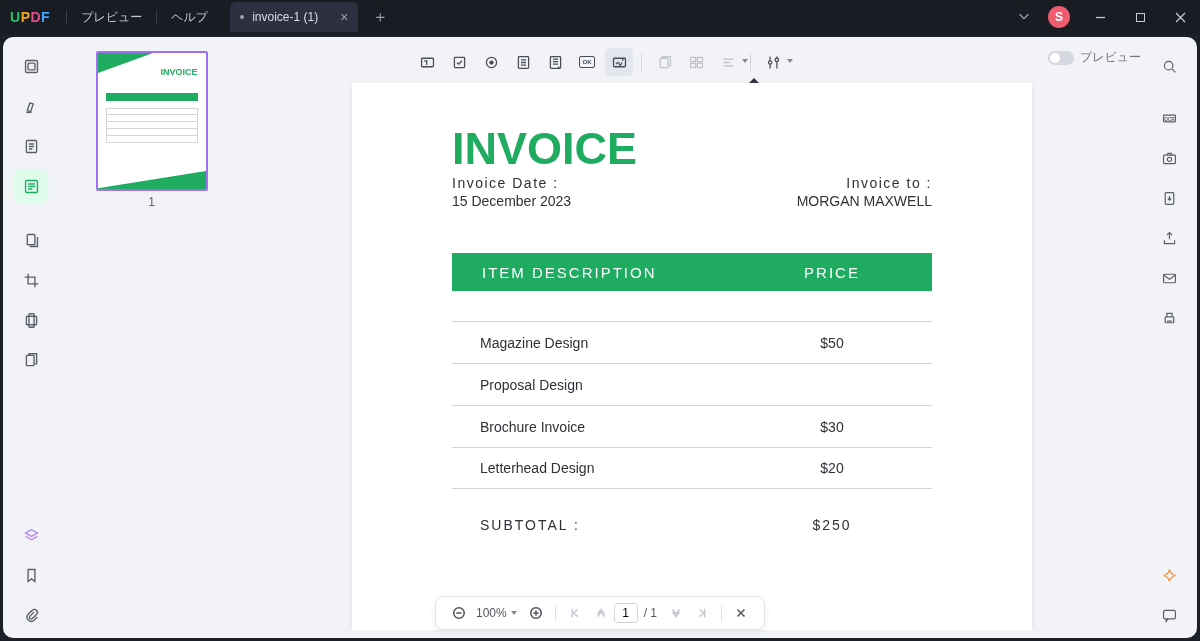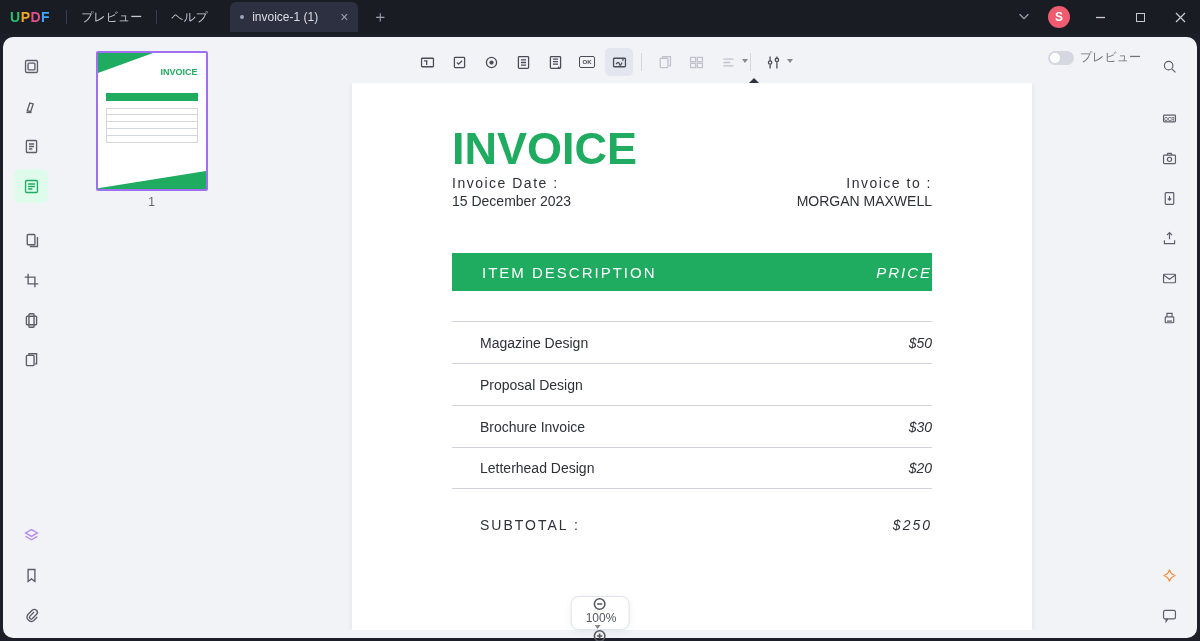--- a/index.html
+++ b/index.html
@@ -70,31 +70,31 @@
   .m-logo svg{width:90px;height:50px;}
   .company{margin-top:6px;color:#2f3138;letter-spacing:3.5px;font-size:12.5px;line-height:1.35;font-weight:500;}
   .inv-title{font-size:45px;font-weight:800;color:#1fab60;letter-spacing:0;}
   .inv-meta{display:flex;justify-content:space-between;color:#2f3138;font-size:14px;}
   .inv-meta .r{text-align:right;}
   .inv-meta .label{letter-spacing:1.5px;margin-bottom:2px;}
 
   .tbl{margin-top:44px;}
   .tbl-head{display:flex;background:#1fab60;color:#fff;font-size:15px;letter-spacing:2px;height:38px;align-items:center;}
   .c-desc{flex:1;padding-left:30px;}
-  .c-price{width:200px;text-align:right;font-style:italic;}
+  .c-price{width:200px;text-align:center;}
   .tbl-body{margin-top:30px;}
   .tbl-row{display:flex;height:42px;align-items:center;border-top:1px solid #cfd2da;font-size:14px;color:#2f3138;}
   .tbl-row:last-child{border-bottom:1px solid #cfd2da;}
   .tbl-row .c-desc{padding-left:28px;}
   .tbl-row .c-price{font-size:14px;}
   .subtotal{display:flex;height:44px;align-items:center;margin-top:14px;font-size:14px;letter-spacing:2px;color:#2f3138;}
   .subtotal .c-desc{padding-left:28px;}
 
   
-  .bottom-bar{position:absolute;left:50%;bottom:8px;transform:translateX(-50%);height:34px;background:#fff;border:1px solid #e0e2ea;border-radius:8px;display:flex;align-items:center;padding:0 10px;box-shadow:0 2px 8px rgba(0,0,0,.06);flex-direction:column;}
+  .bottom-bar{position:absolute;left:50%;bottom:8px;transform:translateX(-50%);height:34px;background:#fff;border:1px solid #e0e2ea;border-radius:8px;display:flex;align-items:center;padding:0 10px;box-shadow:0 2px 8px rgba(0,0,0,.06);}
   .bb-btn{width:26px;height:26px;display:flex;align-items:center;justify-content:center;color:#55575f;cursor:pointer;border-radius:4px;}
   .bb-btn.disabled{color:#c6c8d2;cursor:default;}
   .bb-btn svg{width:14px;height:14px;stroke:currentColor;fill:none;stroke-width:1.8;}
   .zoom-val{font-size:12px;color:#55575f;padding:0 2px 0 4px;}
   .zoom-caret{width:0;height:0;border-left:3px solid transparent;border-right:3px solid transparent;border-top:4px solid #888;margin:0 6px 0 2px;}
   .bb-sep{width:1px;height:16px;background:#e0e2ea;margin:0 6px;}
   .page-in{width:24px;height:20px;border:1px solid #d4d6df;border-radius:3px;text-align:center;font-size:12px;}
   .page-total{font-size:12px;color:#55575f;padding:0 6px;}
 </style>
 </head>

